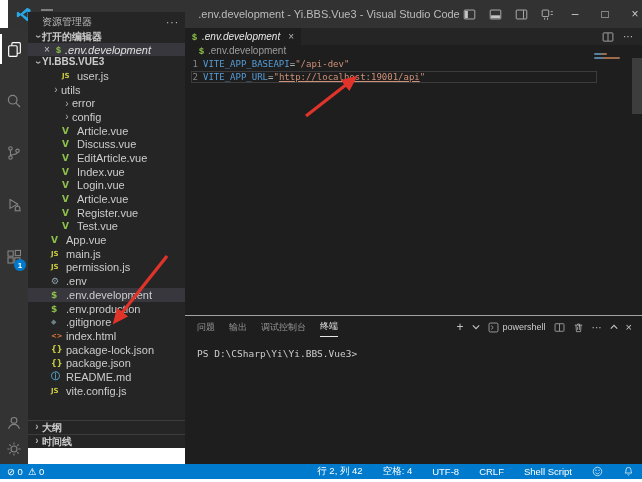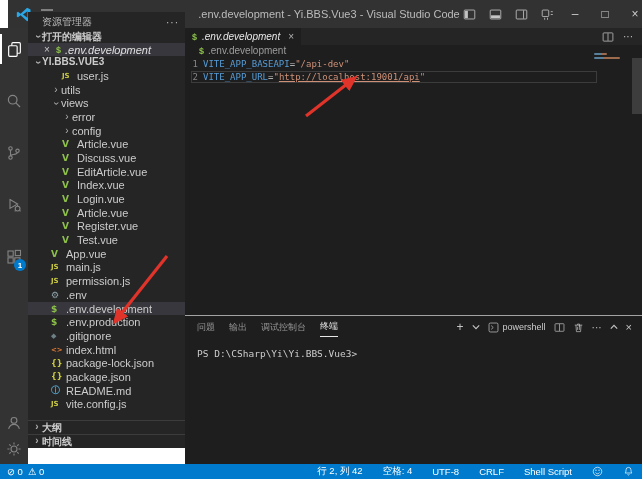--- a/index.html
+++ b/index.html
@@ -200,24 +200,20 @@
   </div>
   <div id="file-tree">
       <div class="tree-row" style="padding-left: 34px;">
         <span class="ficon" style="color: rgb(203, 203, 65); font-size: 7px;">JS</span>
         <span>user.js</span>
       </div>
       <div class="tree-row" style="padding-left: 23px;">
         <span class="chev">›</span>
         <span>utils</span>
       </div>
-      <div class="tree-row" style="padding-left: 23px;">
-        <span class="chev open">›</span>
-        <span>views</span>
-      </div>
       <div class="tree-row" style="padding-left: 34px;">
         <span class="chev">›</span>
         <span>error</span>
       </div>
       <div class="tree-row" style="padding-left: 34px;">
         <span class="chev">›</span>
         <span>config</span>
       </div>
       <div class="tree-row" style="padding-left: 34px;">
         <span class="ficon" style="color: rgb(141, 193, 73); font-size: 9px;">V</span>

